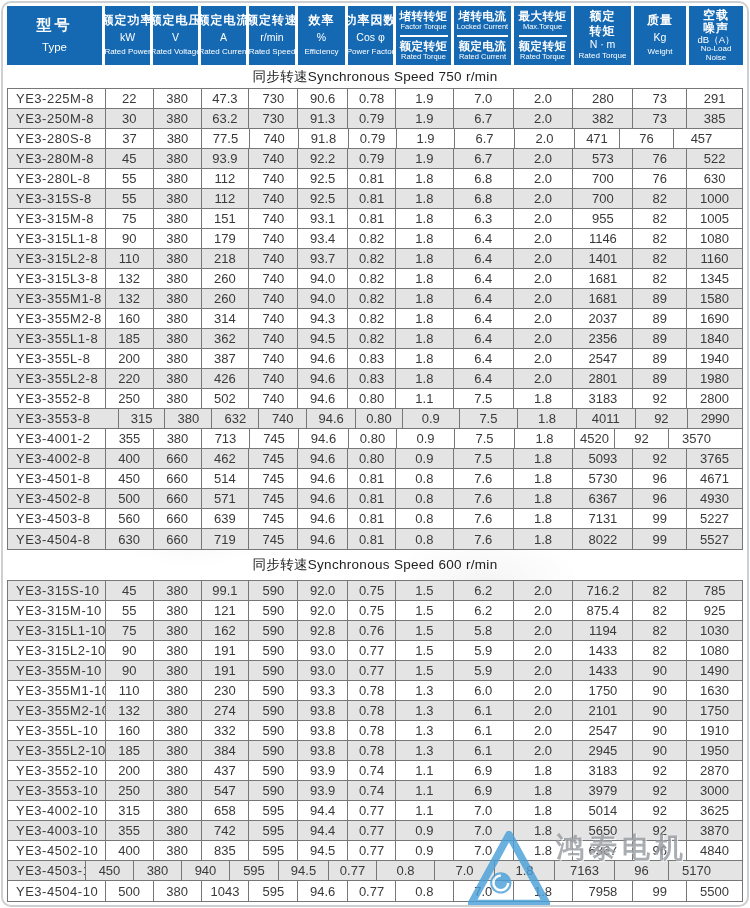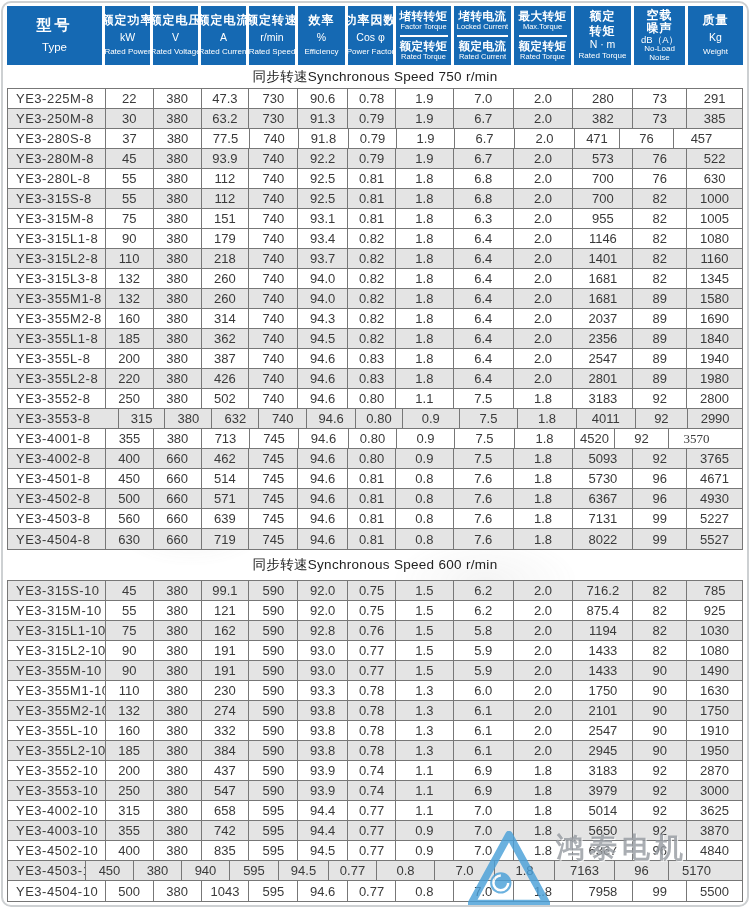--- a/index.html
+++ b/index.html
@@ -149,32 +149,32 @@
             <div class="hl zh-s">额定转矩</div>
             <div class="hl en-s">Rated Torque</div>
           </div>
         </div>
         <div class="hcell" style="width: 60px;">
           <div class="hl zh">额定</div>
           <div class="hl zh">转矩</div>
           <div class="hl unit">N · m</div>
           <div class="hl en">Rated Torque</div>
         </div>
+        <div class="hcell" style="width: 55px;">
+          <div class="hl zh">质量</div>
+          <div class="hl unit">Kg</div>
+          <div class="hl en">Weight</div>
+        </div>
         <div class="hcell" style="width: 54px;">
           <div class="hl zh">空载</div>
           <div class="hl zh">噪声</div>
           <div class="hl unit-s">dB（A）</div>
           <div class="hl en">No-Load</div>
           <div class="hl en">Noise</div>
         </div>
-        <div class="hcell" style="width: 55px;">
-          <div class="hl zh">质量</div>
-          <div class="hl unit">Kg</div>
-          <div class="hl en">Weight</div>
-        </div>
       </div>
     <div class="tbody">
         <div class="band" style="height: 23px;">同步转速Synchronous Speed 750 r/min</div>
         <div class="block">
           <div class="row">
             <div class="cell type" style="width: 98px;">YE3-225M-8</div>
             <div class="cell" style="width: 48px;">22</div>
             <div class="cell" style="width: 48px;">380</div>
             <div class="cell" style="width: 48px;">47.3</div>
             <div class="cell" style="width: 49px;">730</div>
@@ -421,33 +421,33 @@
             <div class="cell" style="width: 50px;">94.6</div>
             <div class="cell" style="width: 48px;">0.80</div>
             <div class="cell" style="width: 58px;">0.9</div>
             <div class="cell" style="width: 60px;">7.5</div>
             <div class="cell" style="width: 60px;">1.8</div>
             <div class="cell" style="width: 60px;">4011</div>
             <div class="cell" style="width: 54px;">92</div>
             <div class="cell" style="width: 55px;">2990</div>
           </div>
           <div class="row">
-            <div class="cell type" style="width: 98px;">YE3-4001-8</div>
+            <div class="cell type" style="width: 98px;">YE3-4001-2</div>
             <div class="cell" style="width: 48px;">355</div>
             <div class="cell" style="width: 48px;">380</div>
             <div class="cell" style="width: 48px;">713</div>
             <div class="cell" style="width: 49px;">745</div>
             <div class="cell" style="width: 50px;">94.6</div>
             <div class="cell" style="width: 48px;">0.80</div>
             <div class="cell" style="width: 58px;">0.9</div>
             <div class="cell" style="width: 60px;">7.5</div>
             <div class="cell" style="width: 60px;">1.8</div>
             <div class="cell" style="width: 40px;">4520</div>
             <div class="cell" style="width: 54px;">92</div>
-            <div class="cell" style="width: 55px; font-family: Liberation Serif, serif;">3570</div>
+            <div class="cell" style="width: 55px;">3570</div>
           </div>
           <div class="row alt">
             <div class="cell type" style="width: 98px;">YE3-4002-8</div>
             <div class="cell" style="width: 48px;">400</div>
             <div class="cell" style="width: 48px;">660</div>
             <div class="cell" style="width: 48px;">462</div>
             <div class="cell" style="width: 49px;">745</div>
             <div class="cell" style="width: 50px;">94.6</div>
             <div class="cell" style="width: 48px;">0.80</div>
             <div class="cell" style="width: 58px;">0.9</div>

